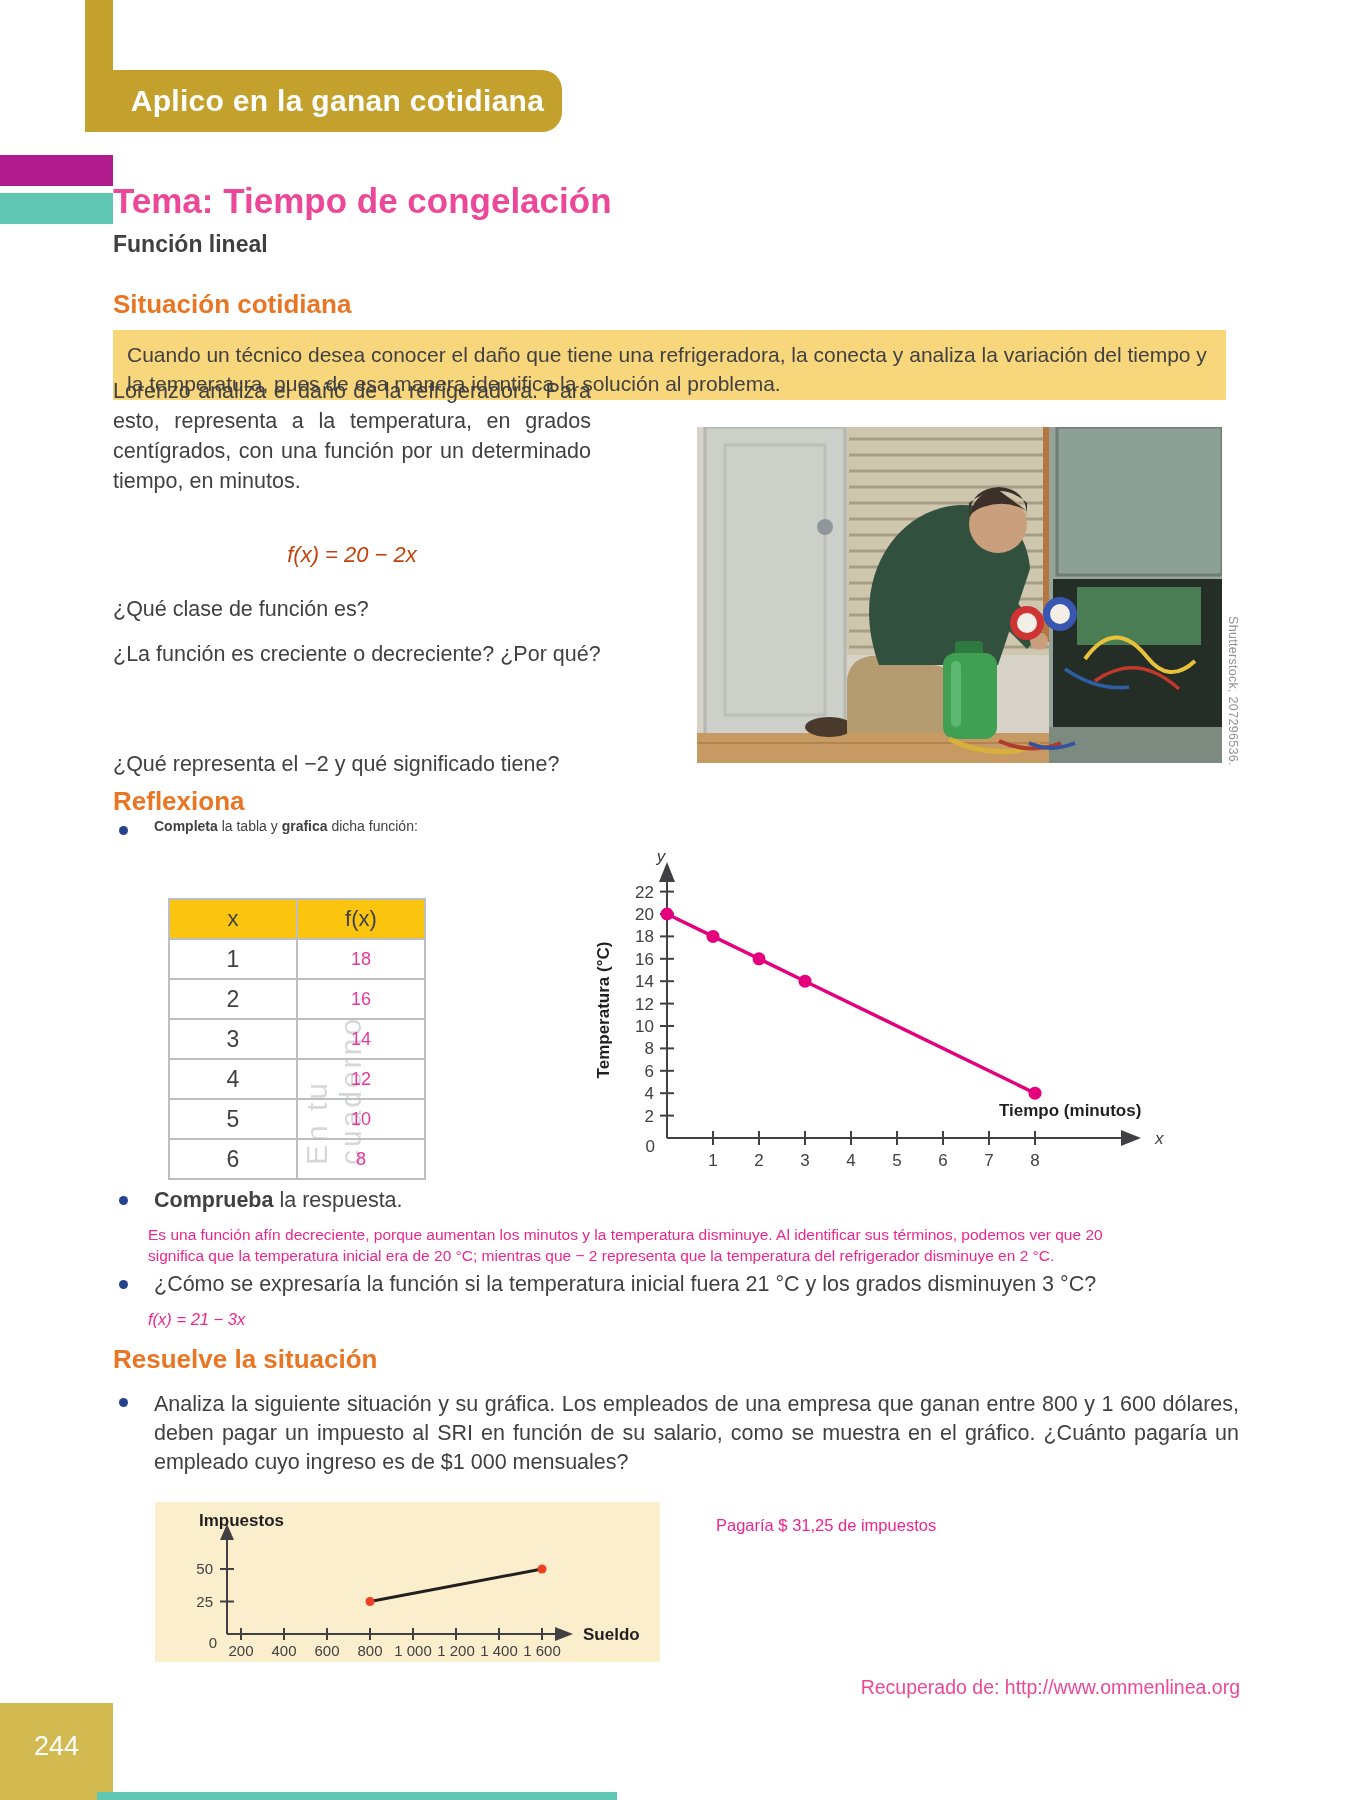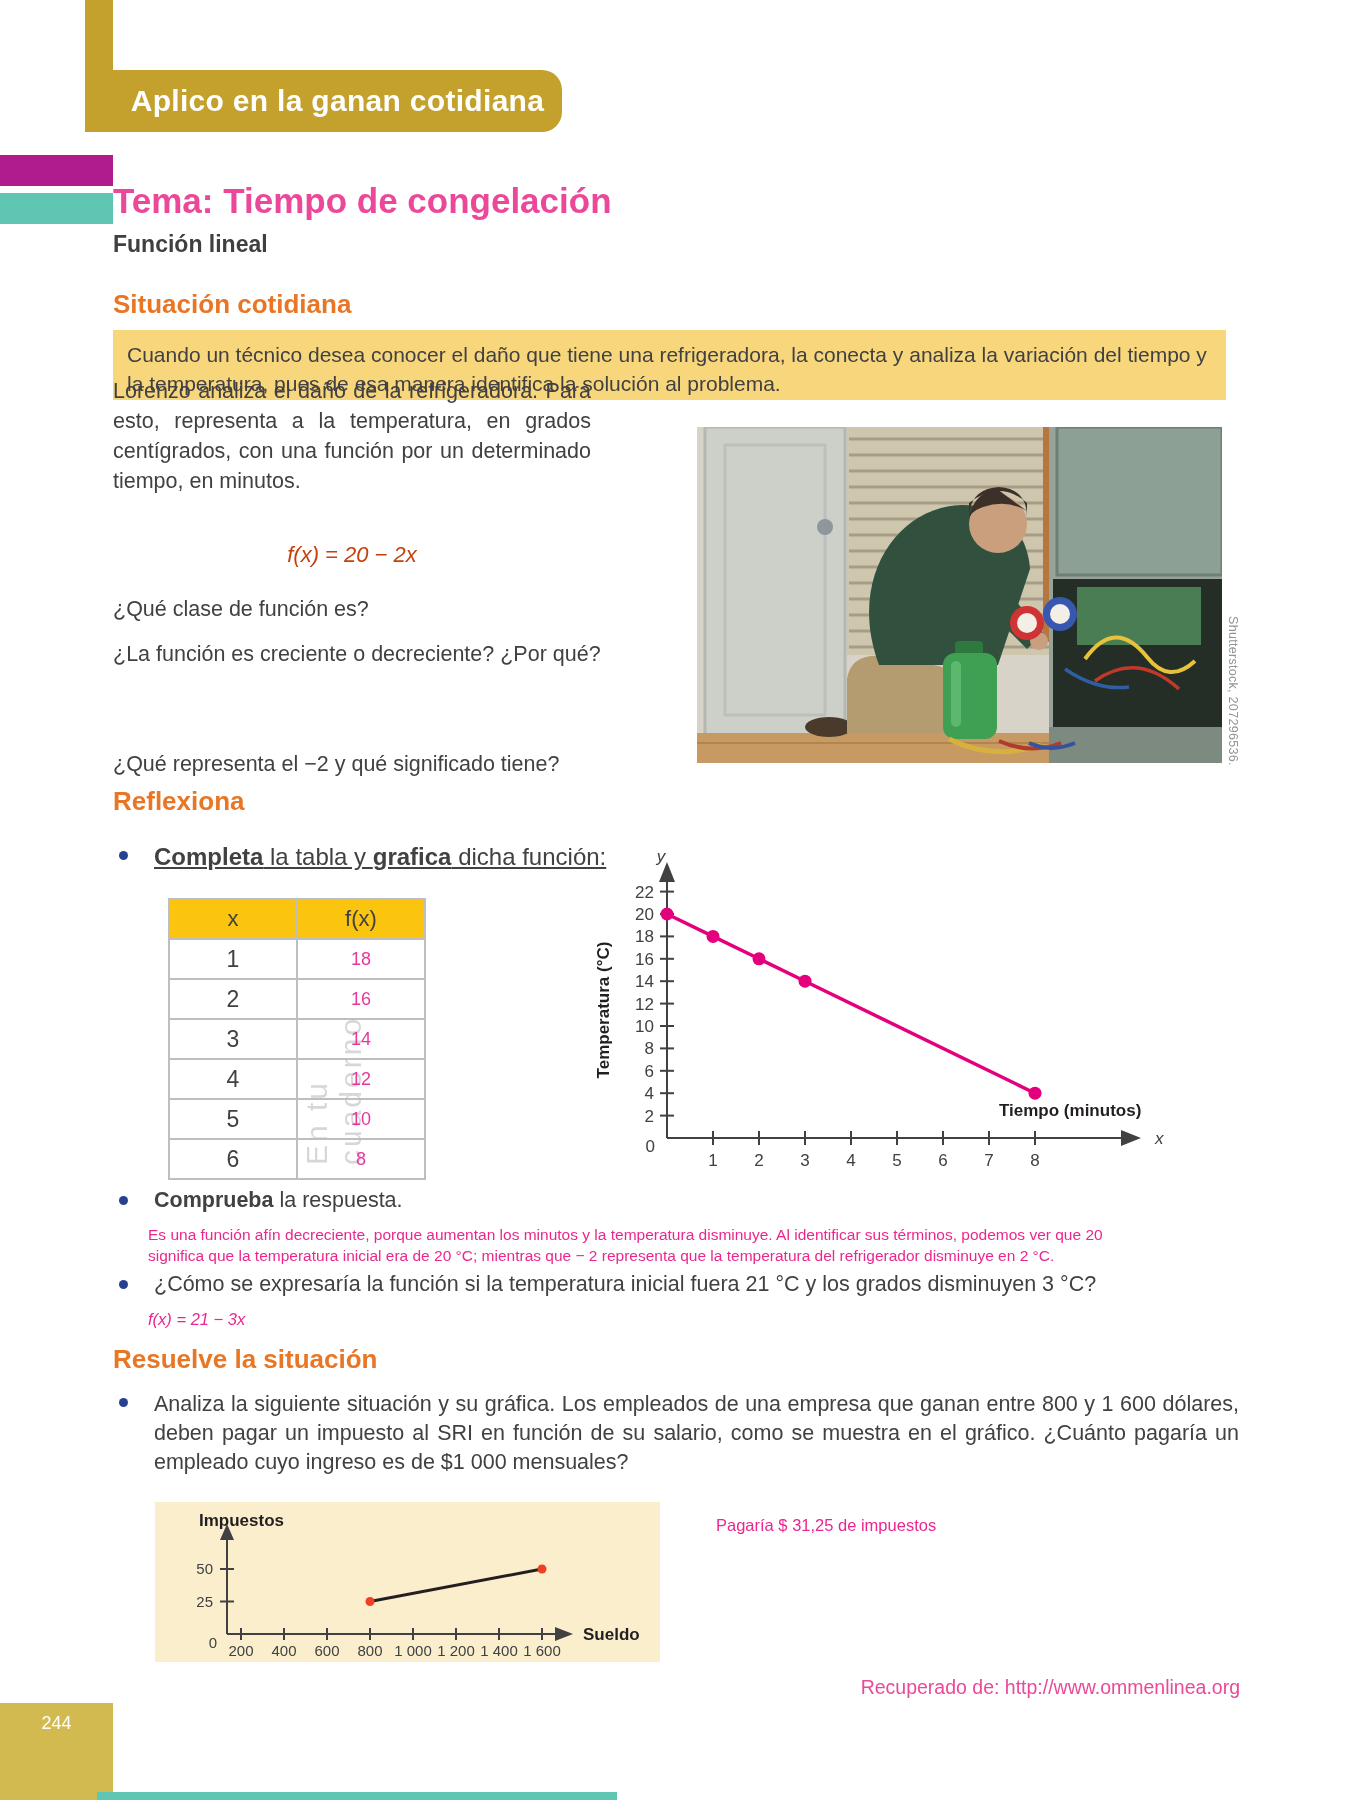--- a/index.html
+++ b/index.html
@@ -30,21 +30,21 @@
   .q0{top:597px;} .q1{top:642px;} .q2{top:687px;} .q3{top:731px;margin-top:21px;}
 
   
   .photo{left:697px;top:427px;width:525px;height:336px;overflow:hidden;}
   .credit{left:1226px;top:616px;height:150px;writing-mode:vertical-rl;
           font-size:12.5px;color:#919396;letter-spacing:.3px;}
 
   
   .bullet-row{position:absolute;display:flex;align-items:flex-start;}
   .dot{width:9px;height:9px;border-radius:50%;background:#26418f;margin:8px 26px 0 0;flex:none;}
-  .b-completa{left:119px;top:843px;font-size:24px;text-decoration:underline;}
+  .b-completa{left:119px;top:818px;font-size:14px;}
   .b-comprueba{left:119px;top:1188px;font-size:21.5px;}
   .b-como{left:119px;top:1272px;font-size:21.5px;width:1120px;}
   .b-analiza{left:119px;top:1390px;font-size:21.5px;width:1120px;}
   .b-analiza .btxt{width:1090px;text-align:justify;line-height:29px;}
   .bold{font-weight:bold;}
 
   
   table.vals{position:absolute;left:168px;top:898px;border-collapse:collapse;}
   table.vals th,table.vals td{border:2px solid #bcbec0;width:124px;text-align:center;}
   table.vals th{background:#fbc40f;font-size:22px;font-weight:normal;color:#414042;height:36px;}
@@ -70,21 +70,21 @@
   
   .pink-note{color:#ec268f;}
   .ans-par{left:148px;top:1224px;width:1005px;font-size:15.5px;line-height:21px;}
   .ans-eq{left:148px;top:1310px;font-size:16.5px;font-style:italic;}
   .ans-chart{left:716px;top:1516px;font-size:16.5px;}
 
   
   .source{left:640px;top:1676px;width:600px;text-align:right;font-size:19.5px;color:#ec4899;}
   .page-box{left:0;top:1703px;width:113px;height:97px;background:#d2ba50;
             display:flex;align-items:flex-start;justify-content:center;}
-  .page-box span{color:#fff;font-size:18px;margin-top:10px;}
+  .page-box span{color:#fff;font-size:27px;margin-top:28px;}
   .teal-strip{left:97px;top:1792px;width:520px;height:8px;background:#5fc6b3;}
 </style>
 </head>
 <body>
 
 <div class="page">
 
   <div class="abs gold-strip"></div>
   <div class="abs banner">
     <span>Aplico en la ganan cotidiana</span>

